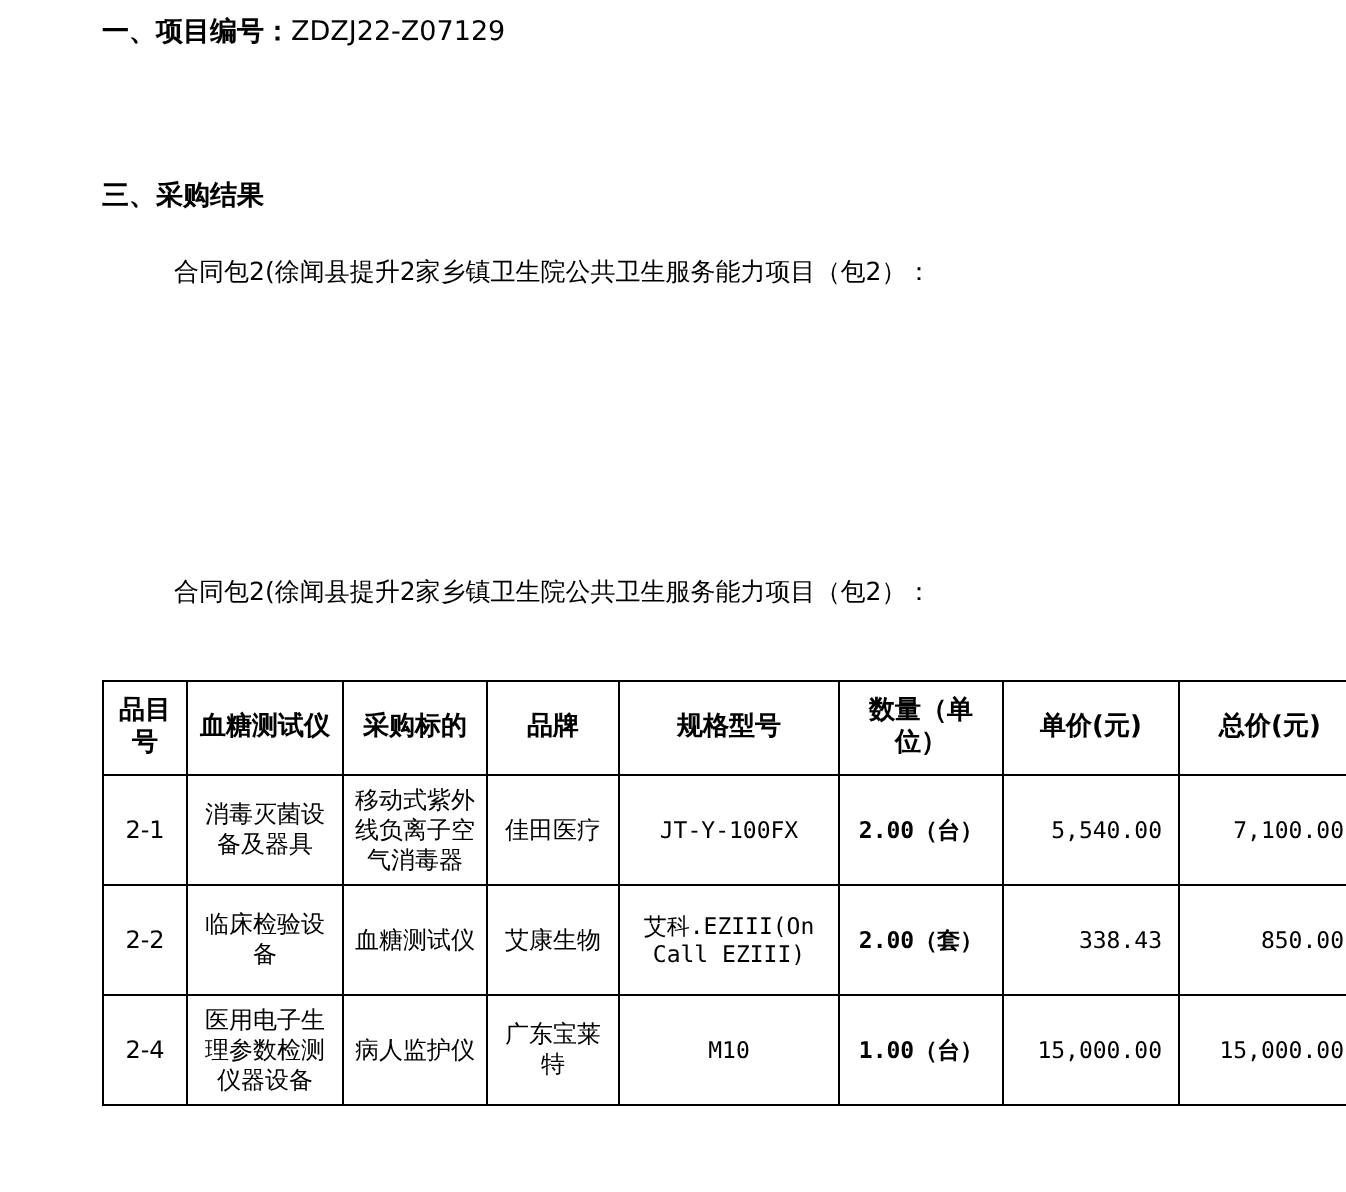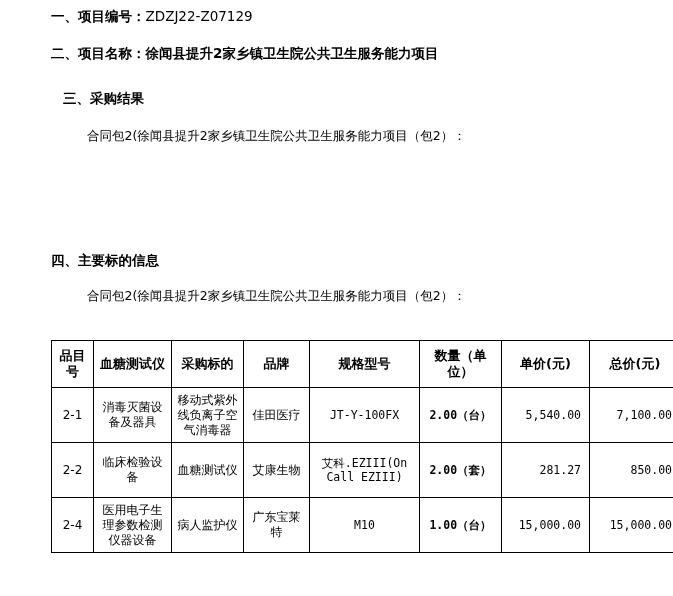--- a/index.html
+++ b/index.html
@@ -25,21 +25,21 @@
   }
   .section-heading {
     font-weight: bold;
     font-size: 13.5px;
     margin: 0 0 0 22px;
     padding: 0;
     line-height: 1.2;
   }
   .sec1 { position: absolute; top: 8px; left: 0; }
   .sec2 { position: absolute; top: 45px; left: 0; }
-  .sec3 { position: absolute; top: 90px; left: 12px; }
+  .sec3 { position: absolute; top: 90px; left: 0; font-family: Liberation Serif, serif; }
   .sec4 { position: absolute; top: 252px; left: 0; }
 
   .heading-value-normal {
     font-weight: normal;
   }
   .heading-value-bold {
     font-weight: bold;
   }
   .para {
     position: absolute;
@@ -122,33 +122,27 @@
 </style>
 </head>
 <body>
 
 <div class="page">
 
   <div class="section-heading sec1">
     <span>一、项目编号：</span><span class="heading-value-normal">ZDZJ22-Z07129</span>
   </div>
 
-  <div class="section-heading sec2">
-    <span>二、项目名称：</span><span class="heading-value-bold">徐闻县提升2家乡镇卫生院公共卫生服务能力项目</span>
-  </div>
 
   <div class="section-heading sec3">
     <span>三、采购结果</span>
   </div>
   <div class="para p-contract1">合同包2(徐闻县提升2家乡镇卫生院公共卫生服务能力项目（包2）：</div>
 
 
-  <div class="section-heading sec4">
-    <span>四、主要标的信息</span>
-  </div>
   <div class="para p-contract2">合同包2(徐闻县提升2家乡镇卫生院公共卫生服务能力项目（包2）：</div>
 
   <table class="tbl" id="items-table">
     <colgroup>
       <col style="width:42px">
       <col style="width:78px">
       <col style="width:72px">
       <col style="width:66px">
       <col style="width:110px">
       <col style="width:82px">
@@ -178,21 +172,21 @@
         <td class="num-right">5,540.00</td>
         <td class="num-right">7,100.00</td>
       </tr>
       <tr>
         <td>2-2</td>
         <td>临床检验设备</td>
         <td>血糖测试仪</td>
         <td>艾康生物</td>
         <td class="mono-c">艾科.EZIII(On Call EZIII)</td>
         <td class="qty">2.00（套）</td>
-        <td class="num-right">281.27</td>
+        <td class="num-right">338.43</td>
         <td class="num-right">850.00</td>
       </tr>
       <tr>
         <td>2-4</td>
         <td>医用电子生理参数检测仪器设备</td>
         <td>病人监护仪</td>
         <td>广东宝莱特</td>
         <td class="mono-c">M10</td>
         <td class="qty">1.00（台）</td>
         <td class="num-right">15,000.00</td>

